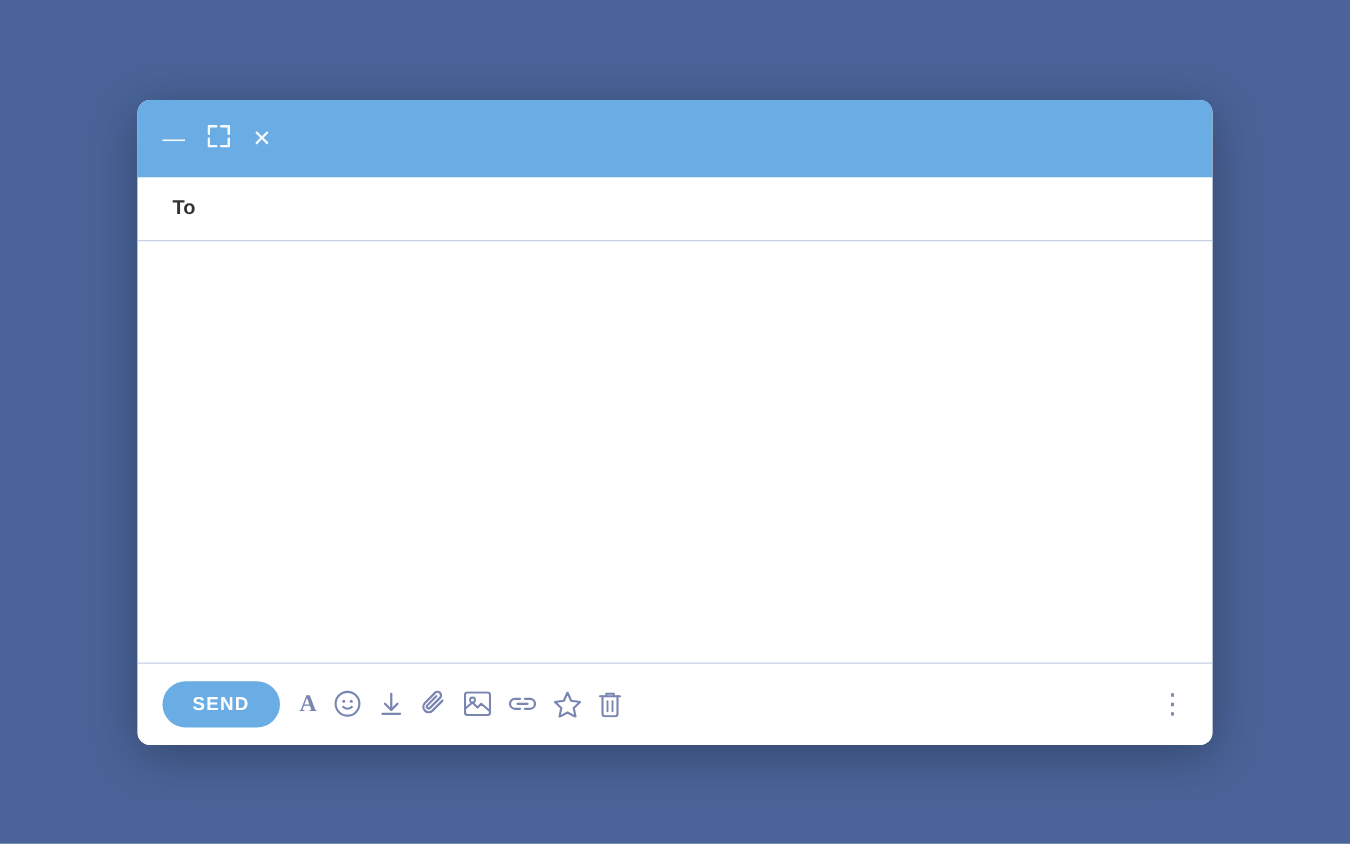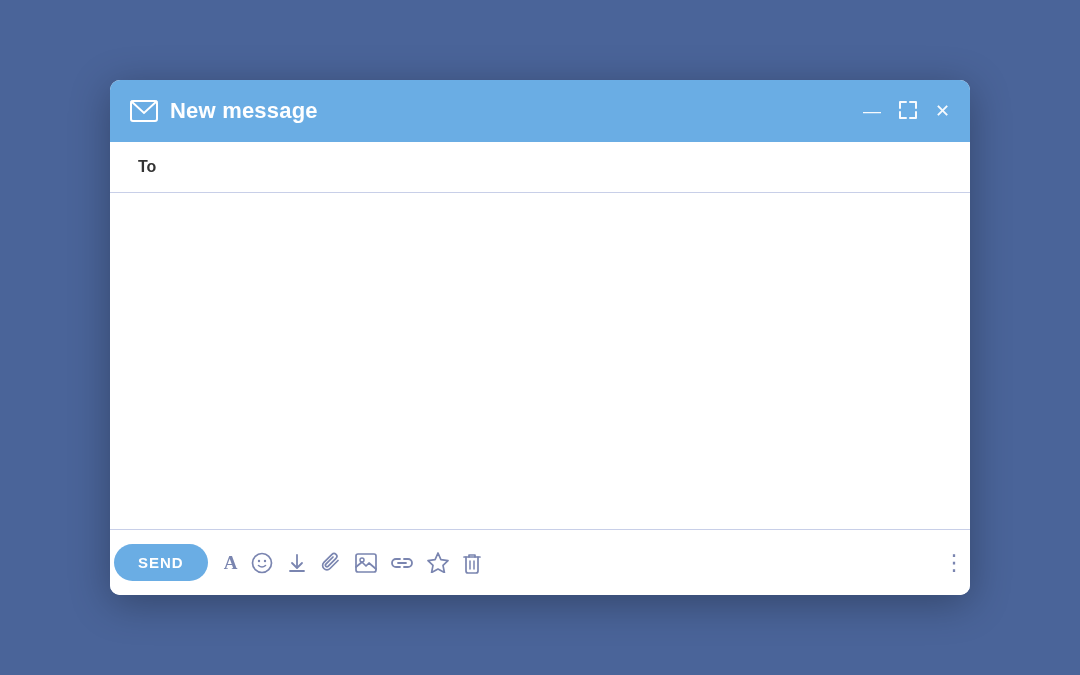--- a/index.html
+++ b/index.html
@@ -113,21 +113,21 @@
       resize: none;
       font-size: 15px;
       color: #333;
       background: transparent;
       font-family: inherit;
     }
 
     .toolbar {
       display: flex;
       align-items: center;
-      padding: 14px 4px;
+      padding: 14px 20px;
       gap: 4px;
     }
 
     .send-btn {
       background: #6aade4;
       color: #ffffff;
       border: none;
       border-radius: 30px;
       padding: 10px 24px;
       font-size: 15px;
@@ -160,29 +160,20 @@
       margin-left: auto;
       letter-spacing: 1px;
     }
   </style>
 </head>
 <body>
 
 <div class="window">
 
   <div class="titlebar">
-    <div class="titlebar-left">
-      <div class="mail-icon-wrap">
-        <svg viewBox="0 0 28 22" fill="none" xmlns="http://www.w3.org/2000/svg">
-          <rect x="1" y="1" width="26" height="20" rx="2" stroke="white" stroke-width="2" fill="none"></rect>
-          <polyline points="1,1 14,13 27,1" stroke="white" stroke-width="2" fill="none"></polyline>
-        </svg>
-      </div>
-      <span class="title-text">New message</span>
-    </div>
     <div class="titlebar-controls">
       <span class="ctrl-btn">—</span>
       <span class="ctrl-btn">
         <svg width="18" height="18" viewBox="0 0 18 18" fill="none">
           <polyline points="1,7 1,1 7,1" stroke="white" stroke-width="2" fill="none" stroke-linecap="round" stroke-linejoin="round"></polyline>
           <polyline points="11,1 17,1 17,7" stroke="white" stroke-width="2" fill="none" stroke-linecap="round" stroke-linejoin="round"></polyline>
           <polyline points="17,11 17,17 11,17" stroke="white" stroke-width="2" fill="none" stroke-linecap="round" stroke-linejoin="round"></polyline>
           <polyline points="7,17 1,17 1,11" stroke="white" stroke-width="2" fill="none" stroke-linecap="round" stroke-linejoin="round"></polyline>
         </svg>
       </span>

